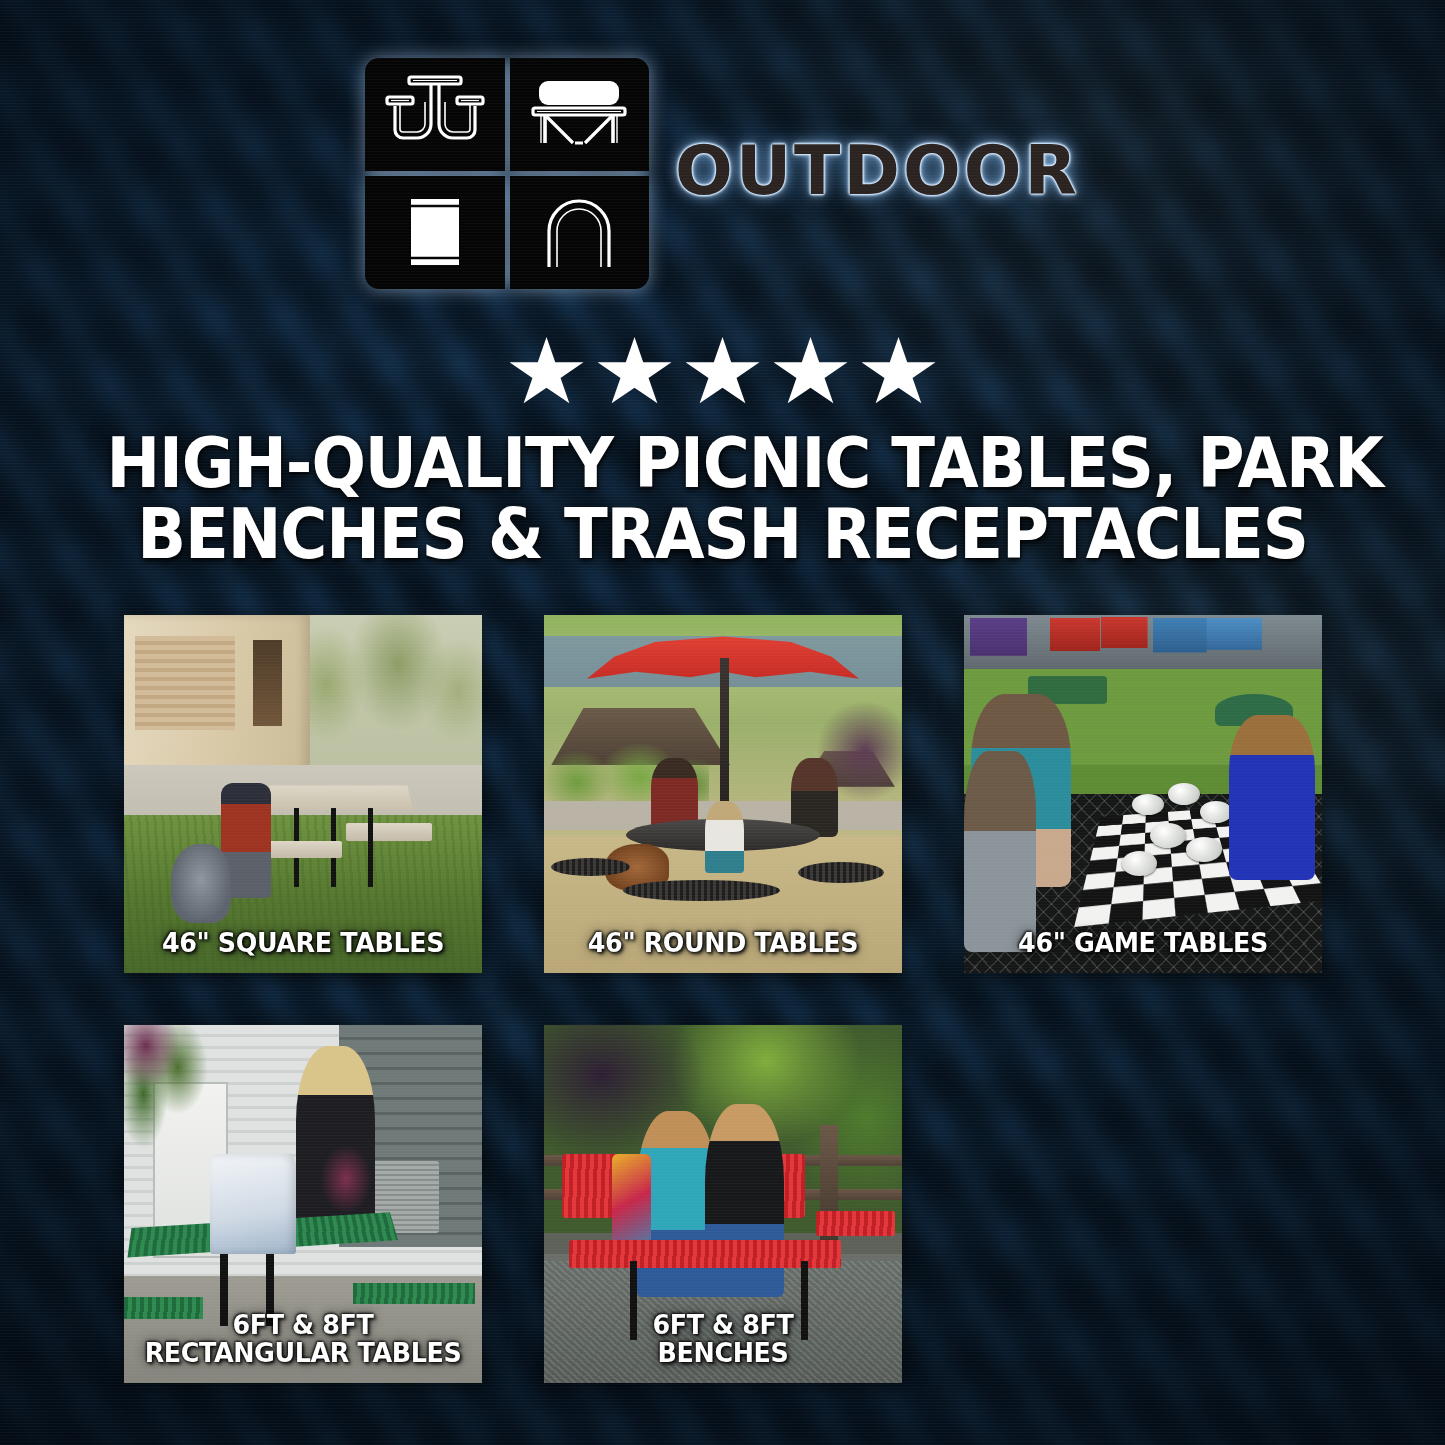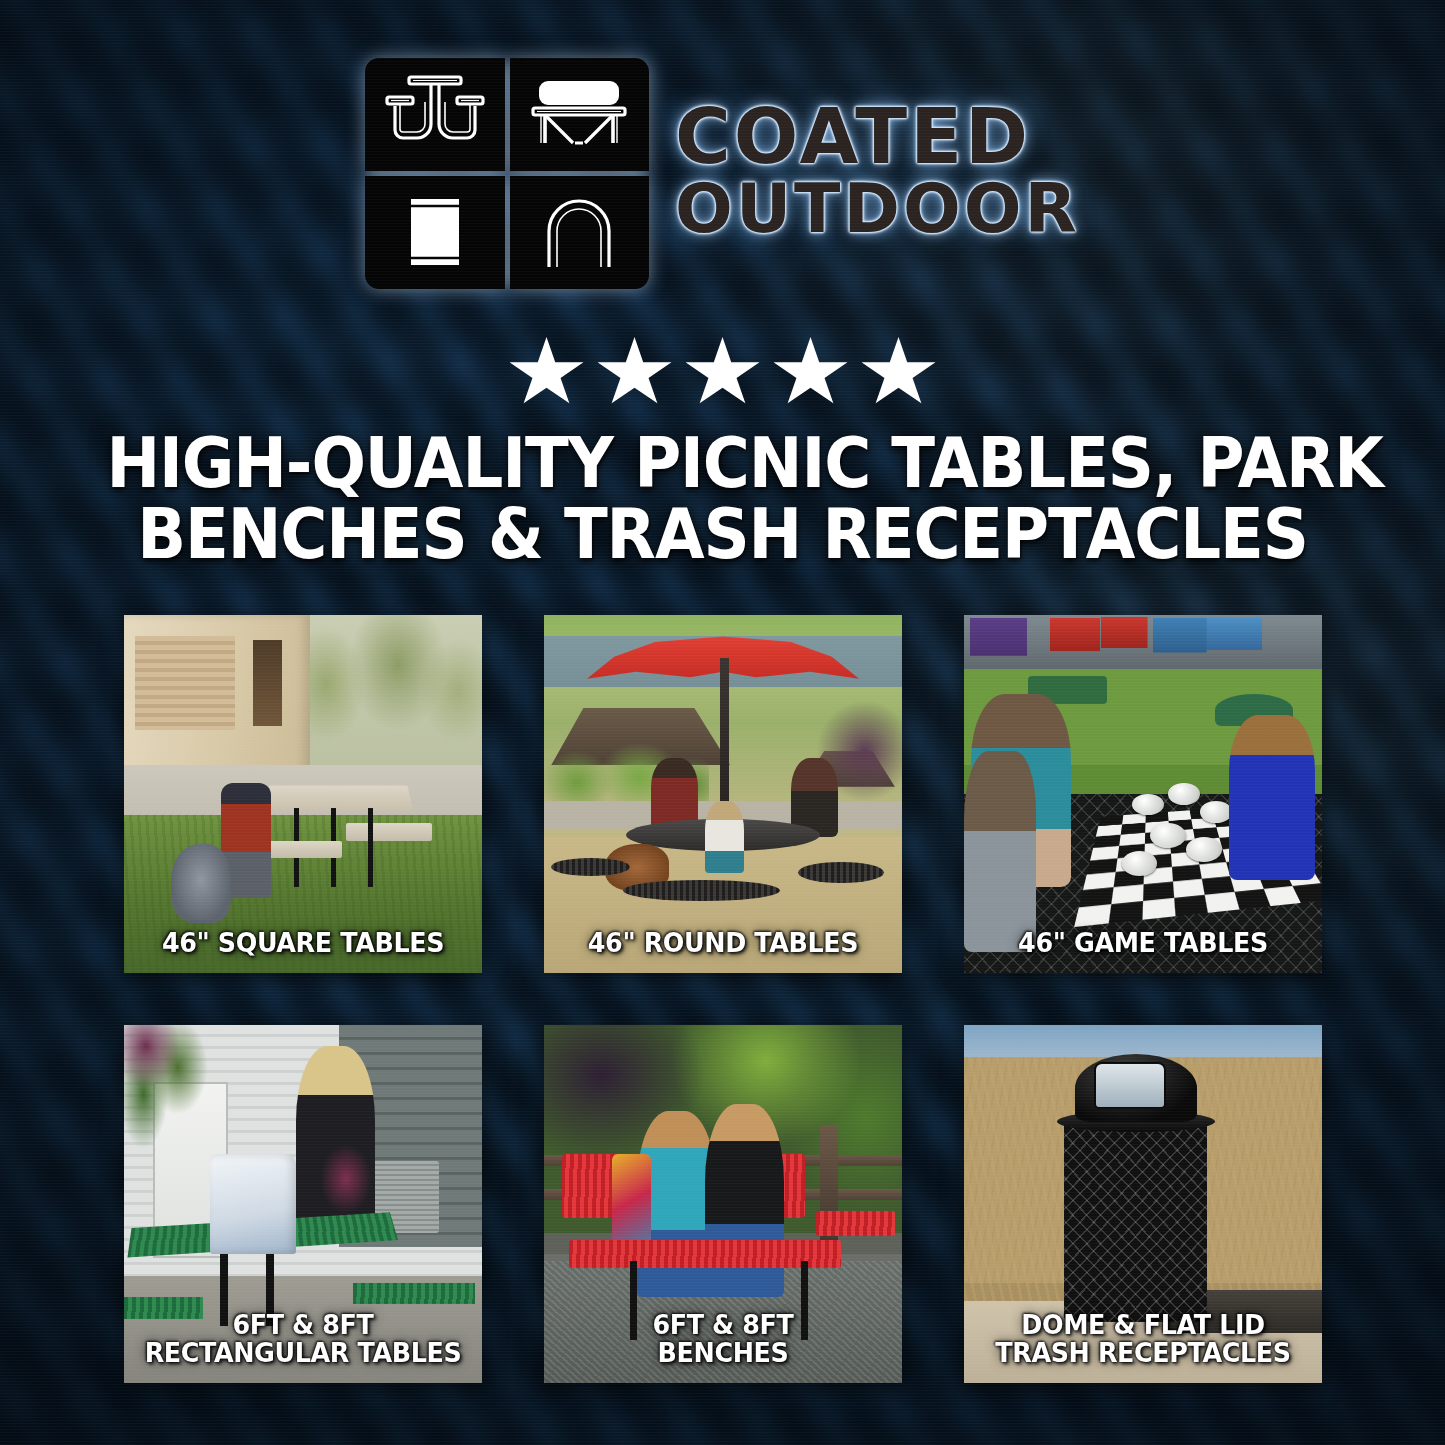--- a/index.html
+++ b/index.html
@@ -473,21 +473,20 @@
         <svg width="112" height="92" viewBox="0 0 112 92">
           <g fill="none" stroke="#fff" stroke-width="3.2">
             <path d="M26 80 V44 a30 30 0 0 1 60 0 V80"></path>
             <path d="M34 80 V44 a22 22 0 0 1 44 0 V80" stroke-width="1.6"></path>
           </g>
         </svg>
       </div>
     </div>
 
     <div class="logo-words">
-      <div class="logo-word w1">COATED</div>
       <div class="logo-word w2">OUTDOOR</div>
     </div>
   </div>
 
   <div class="stars">
     <div class="star"></div>
     <div class="star"></div>
     <div class="star"></div>
     <div class="star"></div>
     <div class="star"></div>
@@ -605,33 +604,17 @@
           <div class="t5-pack"></div>
         <div class="t5-seat"></div>
           <div class="t5-leg"></div>
       </div>
       <div class="cap">
         <span>6FT &amp; 8FT</span>
         <span>BENCHES</span>
       </div>
     </div>
 
-    <div class="tile">
-      <div class="scene">
-        <div class="t6-bg"></div>
-          <div class="t6-sky"></div>
-          <div class="t6-path"></div>
-        <div class="t6-dark"></div>
-        <div class="t6-body"></div>
-          <div class="t6-rim"></div>
-        <div class="t6-dome"></div>
-          <div class="t6-slot"></div>
-      </div>
-      <div class="cap">
-        <span>DOME &amp; FLAT LID</span>
-        <span>TRASH RECEPTACLES</span>
-      </div>
-    </div>
 
   </div>
 
   <div class="noise"></div>
 </div>
 
 </body></html>

